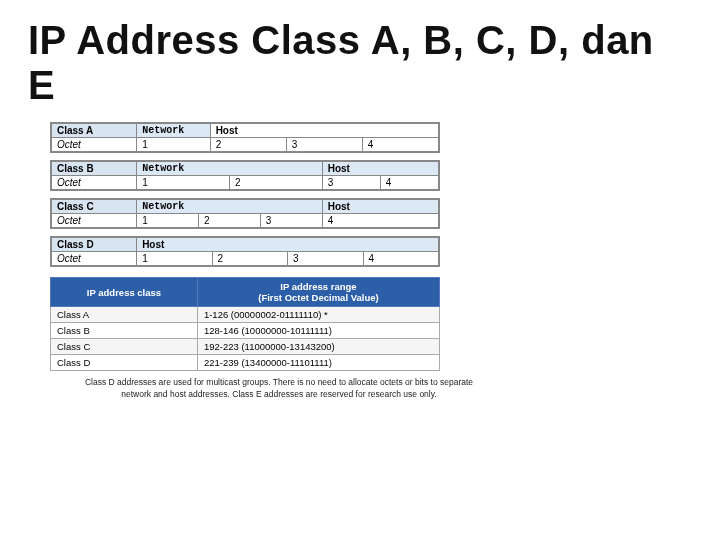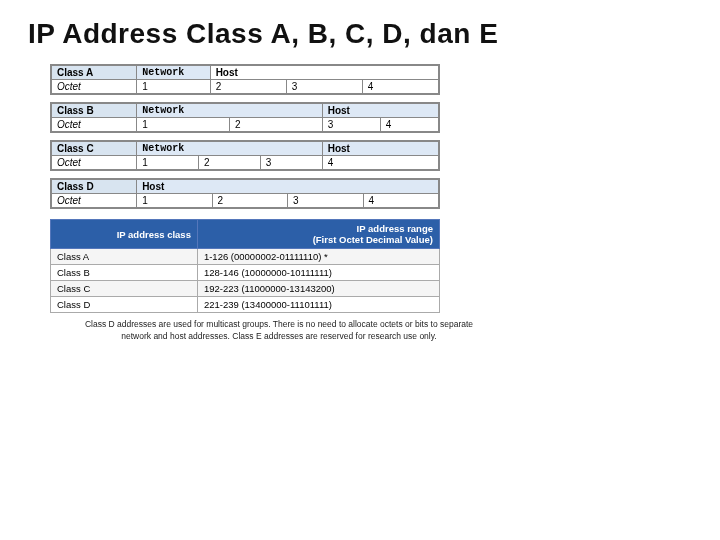--- a/index.html
+++ b/index.html
@@ -10,21 +10,21 @@
       font-family: Arial, sans-serif;
       overflow: hidden;
     }
     .page {
       width: 720px;
       height: 540px;
       background: #fff;
       padding: 18px 28px 16px 28px;
     }
     h1 {
-      font-size: 28px;
+      font-size: 40px;
       font-weight: bold;
       color: #111;
       margin-bottom: 14px;
       letter-spacing: 0.5px;
     }
     .diagrams-area {
       display: flex;
       flex-direction: column;
       gap: 7px;
       margin-bottom: 10px;
@@ -79,21 +79,21 @@
       width: 100%;
       border-collapse: collapse;
       font-size: 9.5px;
       font-family: Arial, sans-serif;
       border: 1px solid #888;
     }
     .ip-range-table th {
       background: #2c5fa8;
       color: #fff;
       padding: 3px 6px;
-      text-align: right;
+      text-align: center;
       font-size: 9.5px;
       border: 1px solid #5577bb;
     }
     .ip-range-table td {
       padding: 2px 6px;
       border: 1px solid #aaa;
       font-size: 9.5px;
     }
     .ip-range-table tr:nth-child(odd) td {
       background: #f5f5f5;

